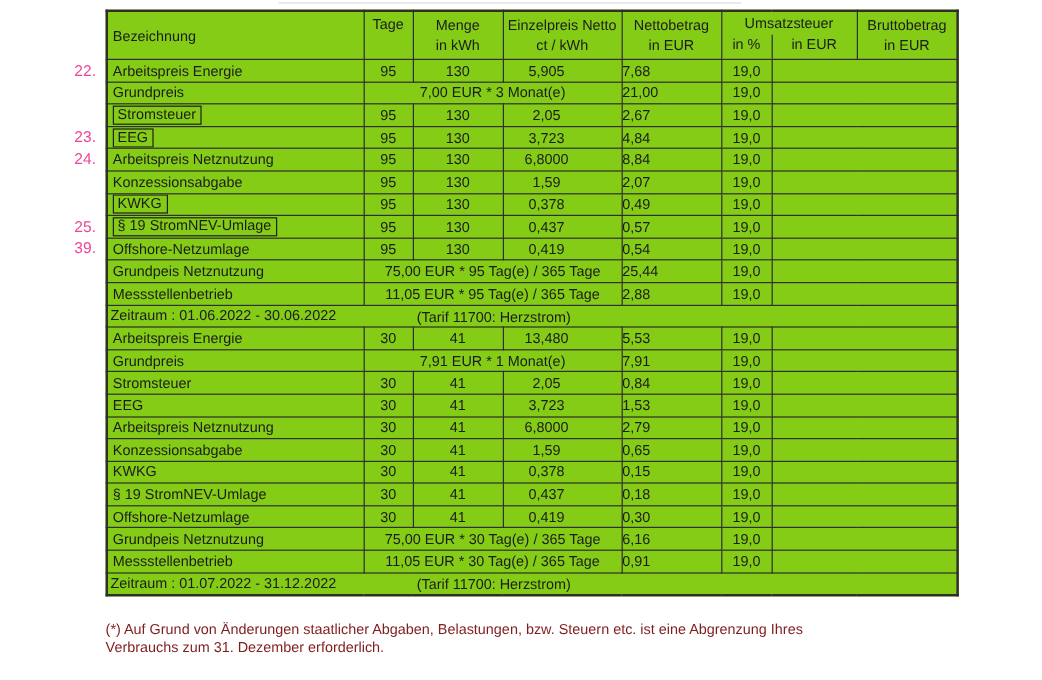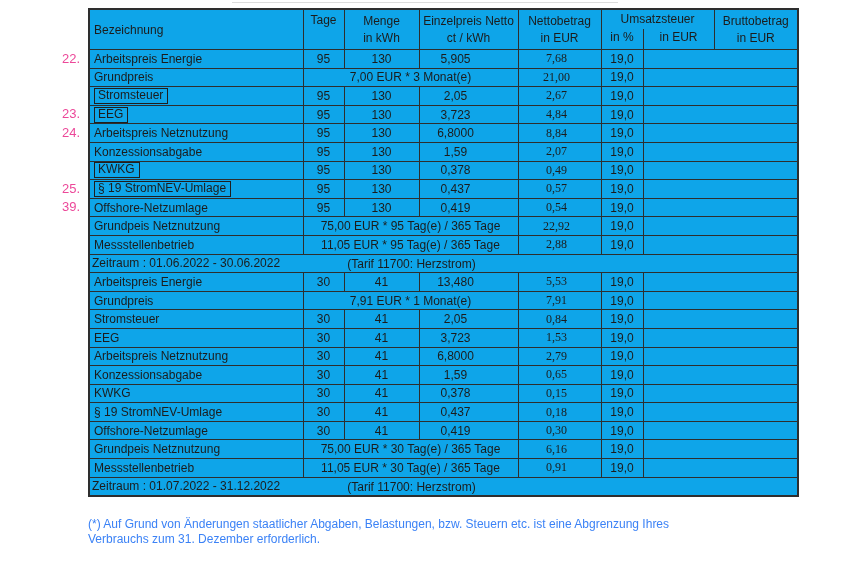--- a/index.html
+++ b/index.html
@@ -18,21 +18,21 @@
     width: 386px; height: 1px;
     background: #dcdcdc;
   }
   table.bill-table {
     position: absolute;
     left: 88px; top: 8px;
     width: 709px;
     border-collapse: collapse;
     table-layout: fixed;
     border: 2px solid #2e2e2e;
-    background: #0ea5e9;
+    background: #84cc16;
   }
   .bill-table th, .bill-table td {
     border: 1px solid #2e2e2e;
     padding: 0;
     font-weight: normal;
     font-size: 12px;
     color: #1c1c1c;
     overflow: hidden;
     white-space: nowrap;
   }
@@ -47,21 +47,21 @@
   .ust-sub { display: flex; height: 20px; }
   .ust-sub .ust-pct {
     width: 41px; text-align: center; line-height: 17px;
     border-right: 1px solid #2e2e2e;
   }
   .ust-sub .ust-eur { flex: 1; text-align: center; line-height: 17px; }
 
   td.label-cell { text-align: left; padding-left: 4px; }
   td.center-cell { text-align: center; }
   td.preis-cell { text-align: center; padding-right: 26px; }
-  td.netto-cell { text-align: center; padding-right: 6px; font-family: Liberation Serif, serif; }
+  td.netto-cell { text-align: left; padding-right: 6px; }
   td.formula-cell { text-align: center; }
   td.period-cell { position: relative; text-align: left; padding-left: 2px; }
   td.period-cell .tarif {
     position: absolute; left: 214px; top: 0;
     width: 215px; text-align: center; line-height: 18.6px;
   }
   .boxed {
     display: inline-block;
     border: 1px solid #1f1f1f;
     padding: 0 4px 1px 3px;
@@ -76,21 +76,21 @@
     line-height: 15px;
     color: #ec4899;
   }
   .footnote {
     position: absolute;
     left: 88px; top: 517px;
     width: 720px;
     font-size: 12px;
     line-height: 14.5px;
     white-space: pre-line;
-    color: #3b82f6;
+    color: #7f1d1d;
   }
 </style>
 </head>
 <body>
 
 <div class="canvas">
 
   <div class="scan-artifact"></div>
 
   <div>
@@ -217,21 +217,21 @@
           <td class="center-cell">95</td>
           <td class="center-cell">130</td>
           <td class="preis-cell">0,419</td>
           <td class="netto-cell">0,54</td>
           <td class="center-cell">19,0</td>
           <td class="empty-cell" colspan="2"></td>
         </tr>
         <tr>
           <td class="label-cell"><span>Grundpeis Netznutzung</span></td>
           <td class="formula-cell" colspan="3">75,00 EUR * 95 Tag(e) / 365 Tage</td>
-          <td class="netto-cell">22,92</td>
+          <td class="netto-cell">25,44</td>
           <td class="center-cell">19,0</td>
           <td class="empty-cell" colspan="2"></td>
         </tr>
         <tr>
           <td class="label-cell"><span>Messstellenbetrieb</span></td>
           <td class="formula-cell" colspan="3">11,05 EUR * 95 Tag(e) / 365 Tage</td>
           <td class="netto-cell">2,88</td>
           <td class="center-cell">19,0</td>
           <td class="empty-cell" colspan="2"></td>
         </tr>

